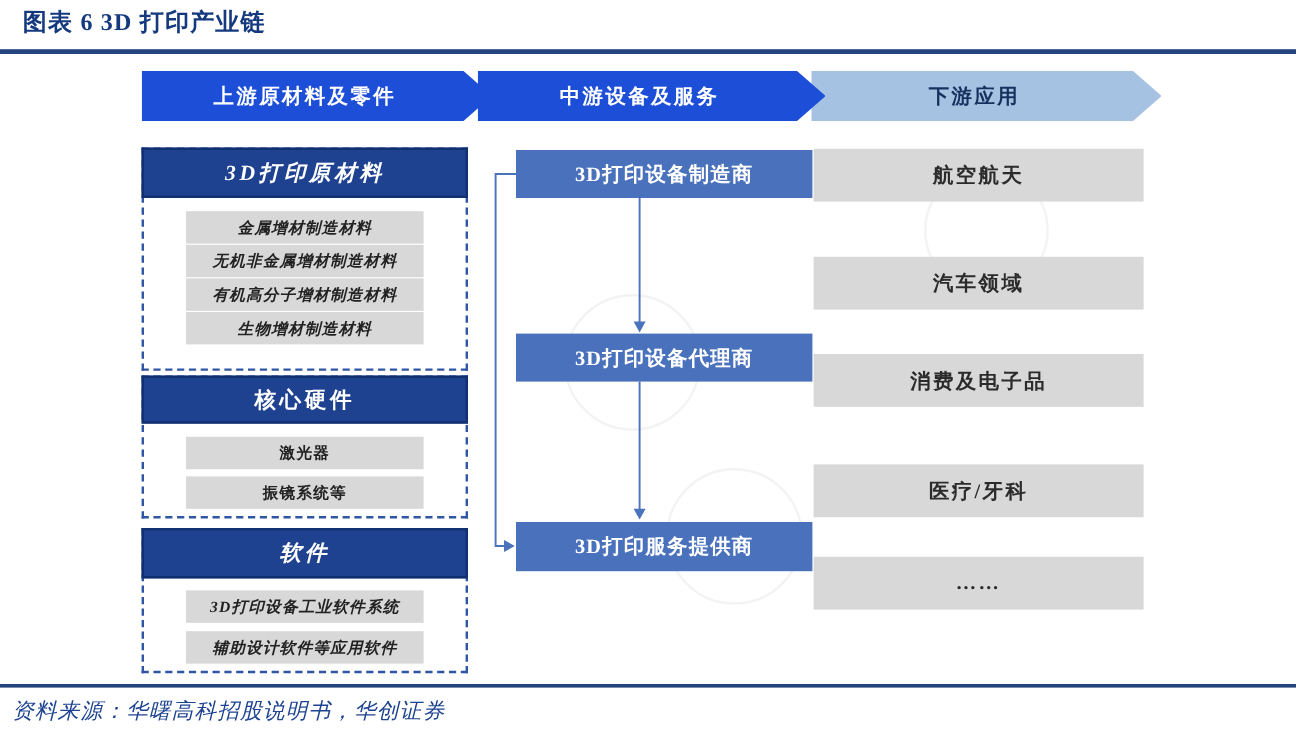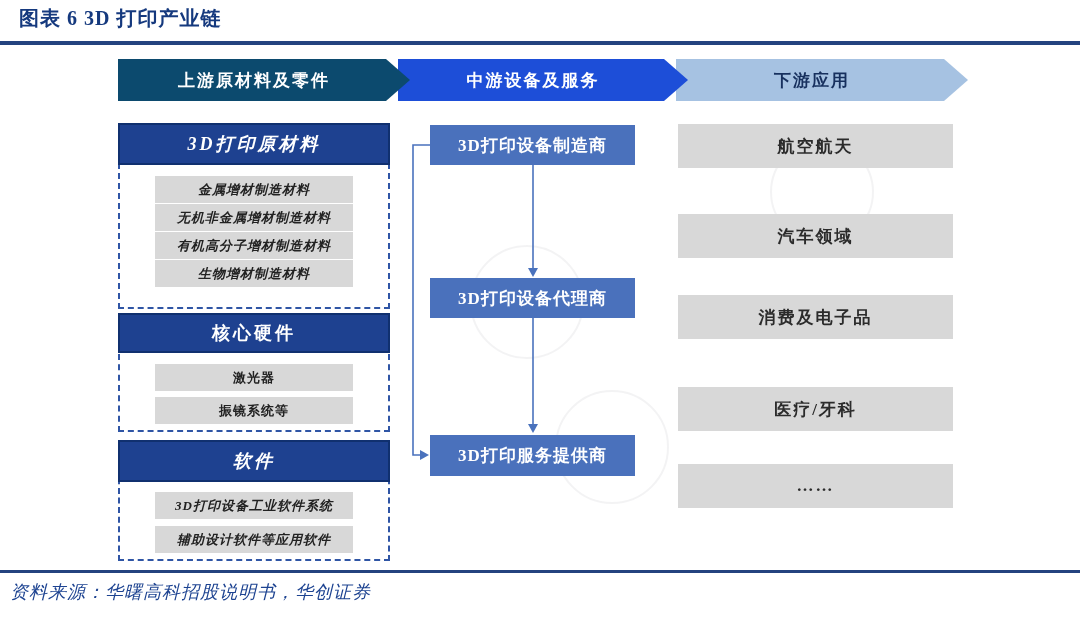--- a/index.html
+++ b/index.html
@@ -9,35 +9,35 @@
   
   .fig-title{position:absolute;left:8px;top:5px;font-size:20px;font-weight:bold;
              color:#15397e;letter-spacing:1px;white-space:nowrap;margin-left:11px;}
   .title-rule{position:absolute;left:0;top:41px;width:1080px;height:4px;background:#24437f;}
 
   
   .chev{position:absolute;top:59px;height:42px;display:flex;align-items:center;justify-content:center;
         font-size:17px;font-weight:bold;letter-spacing:2px;padding-right:20px;box-sizing:border-box;
         clip-path:polygon(0 0,calc(100% - 24px) 0,100% 50%,calc(100% - 24px) 100%,0 100%);
         filter:drop-shadow(2px 0 0 #fff) drop-shadow(-2px 0 0 #fff) drop-shadow(0 2px 0 #fff) drop-shadow(0 -2px 0 #fff);}
-  .chev1{left:118px;width:292px;background:#0c4a6e;color:#ffffff;z-index:6;}
+  .chev1{left:118px;width:292px;background:#1d4ed8;color:#ffffff;z-index:6;}
   .chev2{left:398px;width:290px;background:#1d4ed8;color:#ffffff;z-index:5;}
   .chev3{left:676px;width:292px;background:#a6c2e2;color:#17305e;z-index:4;}
 
   
   .section{position:absolute;left:118px;width:272px;border:2px dashed #2f55a5;box-sizing:border-box;background:#ffffff;}
   .sec-head{margin:-2px -2px 0 -2px;height:42px;background:#1e4190;border:2px solid #10306f;box-sizing:border-box;
             color:#ffffff;font-size:18px;font-weight:bold;letter-spacing:3px;
             display:flex;align-items:center;justify-content:center;}
   .sec-items{display:flex;flex-direction:column;align-items:center;}
   .sub-item{width:198px;height:27px;background:#d8d8d8;color:#222222;font-size:13px;font-weight:bold;
             display:flex;align-items:center;justify-content:center;letter-spacing:1px;white-space:nowrap;}
 
   
-  .mid-node{position:absolute;left:430px;width:205px;background:#4a71bc;color:#ffffff;
+  .mid-node{position:absolute;left:430px;width:247px;background:#4a71bc;color:#ffffff;
             font-size:17px;font-weight:bold;letter-spacing:1px;
             display:flex;align-items:center;justify-content:center;}
 
   
   .app-box{position:absolute;left:678px;width:275px;height:44px;background:#d8d8d8;color:#2b2b2b;
            font-size:17px;font-weight:bold;letter-spacing:2px;
            display:flex;align-items:center;justify-content:center;}
 
   
   .connector-svg{position:absolute;left:0;top:0;pointer-events:none;}

